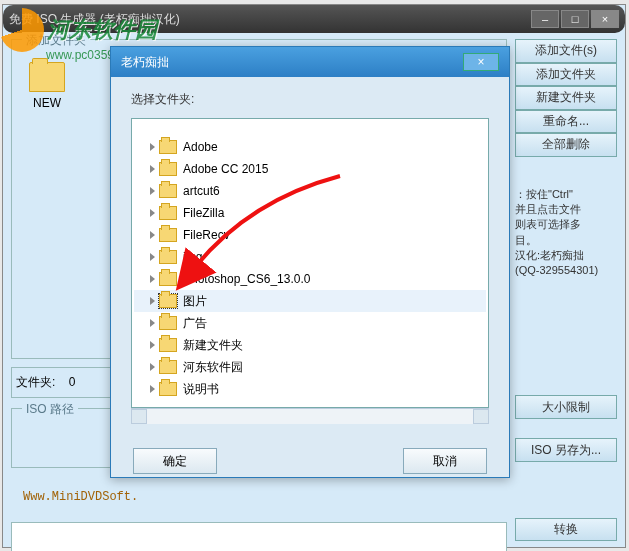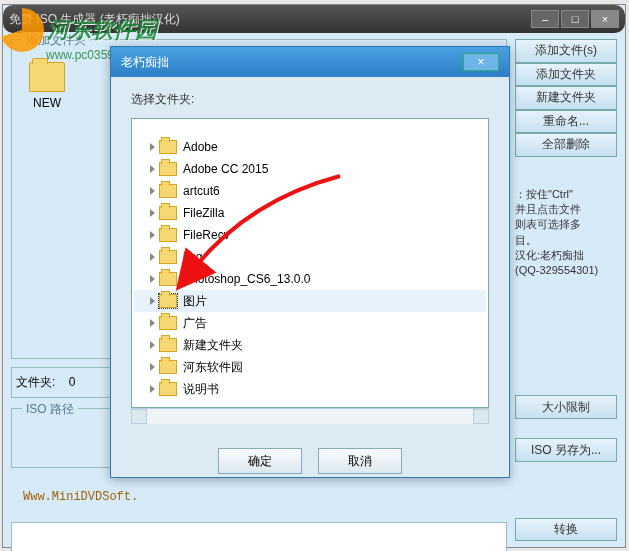--- a/index.html
+++ b/index.html
@@ -52,21 +52,21 @@
 .tree-row { display: flex; align-items: center; height: 22px; padding-left: 16px; cursor: pointer; }
 .tri { width: 0; height: 0; border-top: 4px solid transparent; border-bottom: 4px solid transparent; border-left: 5px solid #888; margin-right: 4px; }
 .mini-folder { width: 18px; height: 14px; background: #f7d774; border: 1px solid #d4a520; margin-right: 6px; position: relative; }
 .mini-folder:before { content:""; position:absolute; top:-4px; left:1px; width:7px; height:4px; background:#f7d774; border:1px solid #d4a520; border-bottom:none; }
 .tree-row.selected .mini-folder { outline: 1px dotted #333; }
 .tree-row.selected { background: #e8f2fb; }
 .hscroll { height: 16px; background: #eef3f7; border-top: 1px solid #bcd; display:flex; }
 .hscroll .arrow { width:16px; background:#dce8f0; border:1px solid #bcd; }
 .hscroll .track { flex:1; }
 
-.dlg-btns { display: flex; justify-content: center; gap: 16px; padding: 14px 22px; }
+.dlg-btns { display: flex; justify-content: space-between; gap: 16px; padding: 14px 22px; }
 .dlg-btn { width: 84px; height: 26px; background: linear-gradient(#f8fbfd,#dce8f0); border: 1px solid #8ab; cursor: pointer; display: flex; align-items: center; justify-content: center; }
 
 
 .red-arrow { position: absolute; pointer-events: none; }
 .red-arrow svg { overflow: visible; }
 </style>
 </head>
 <body>
 
 <div class="main-window">

